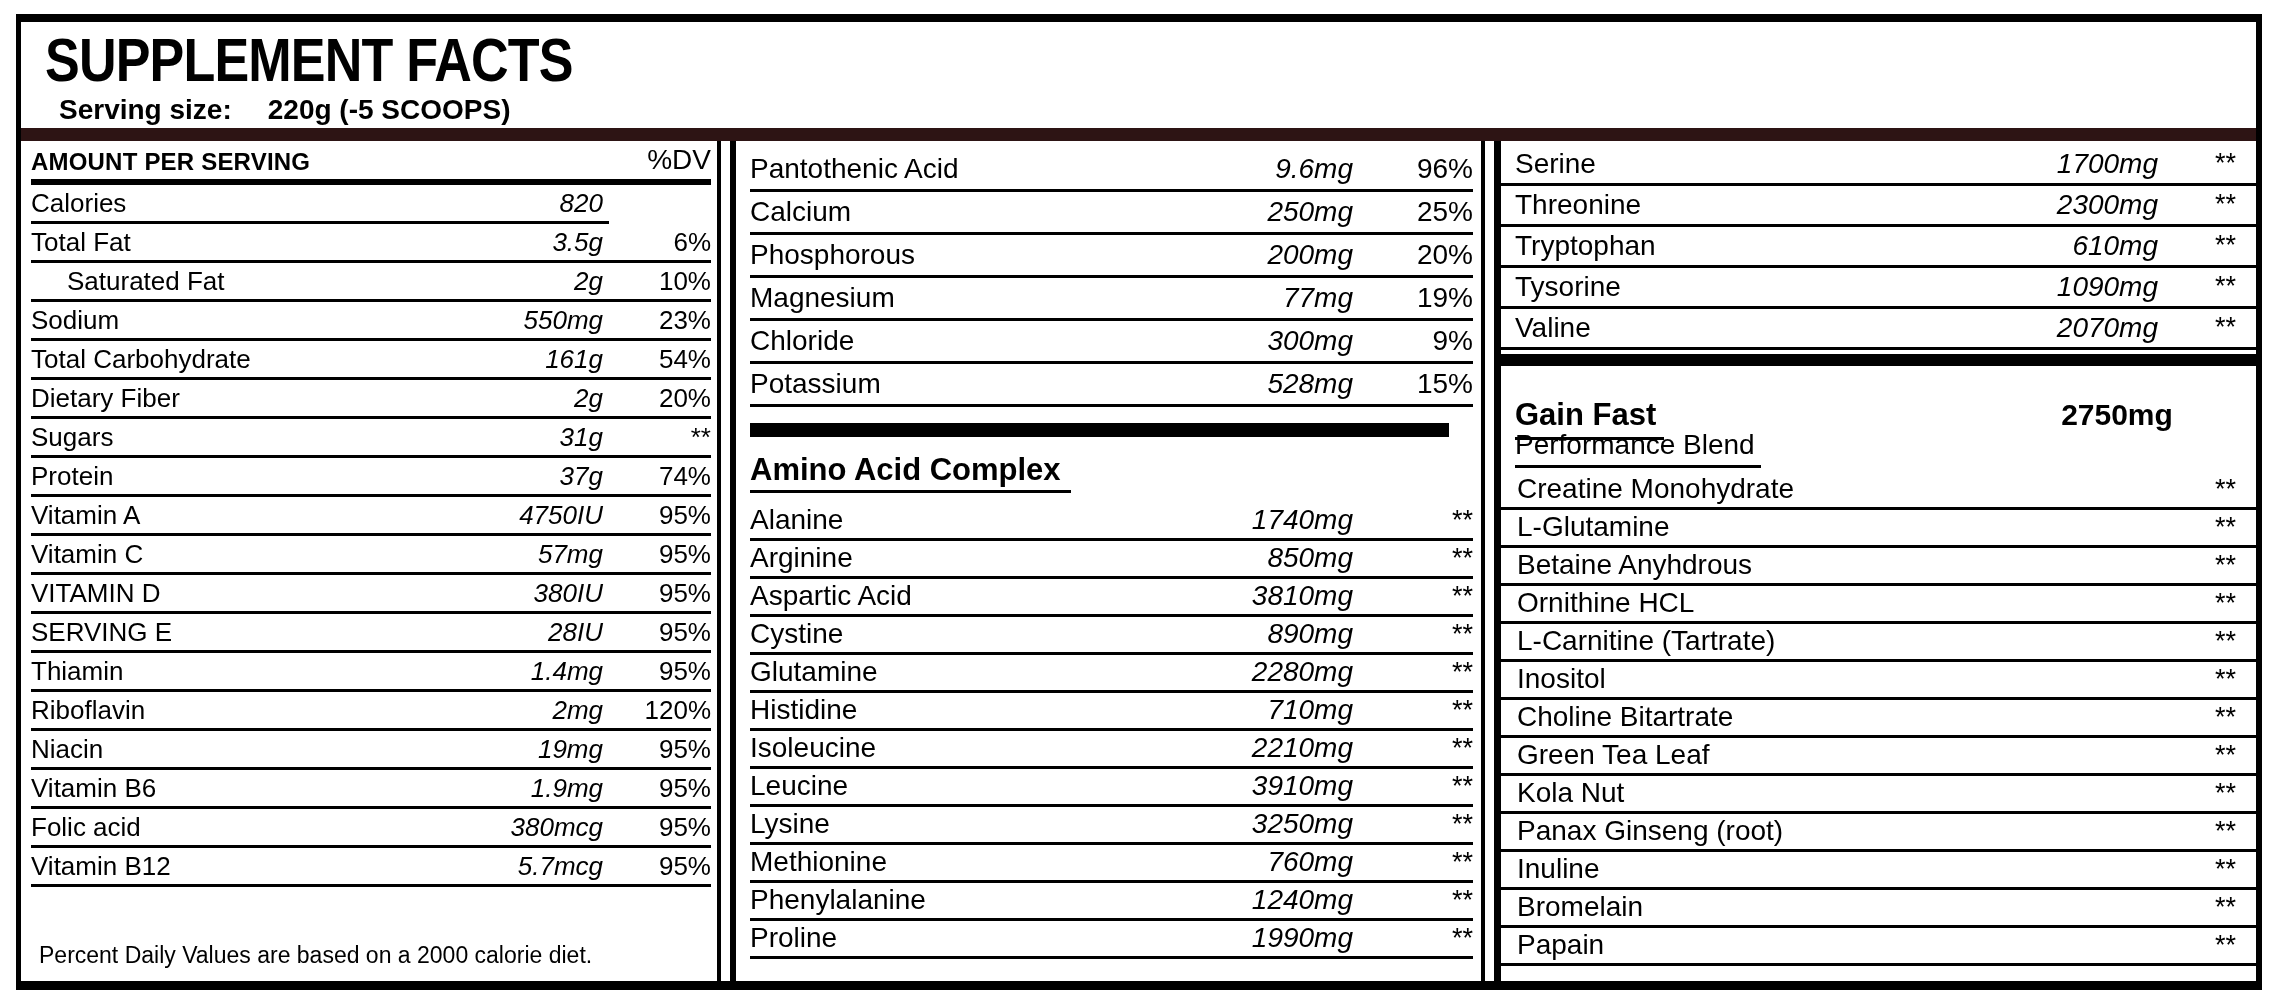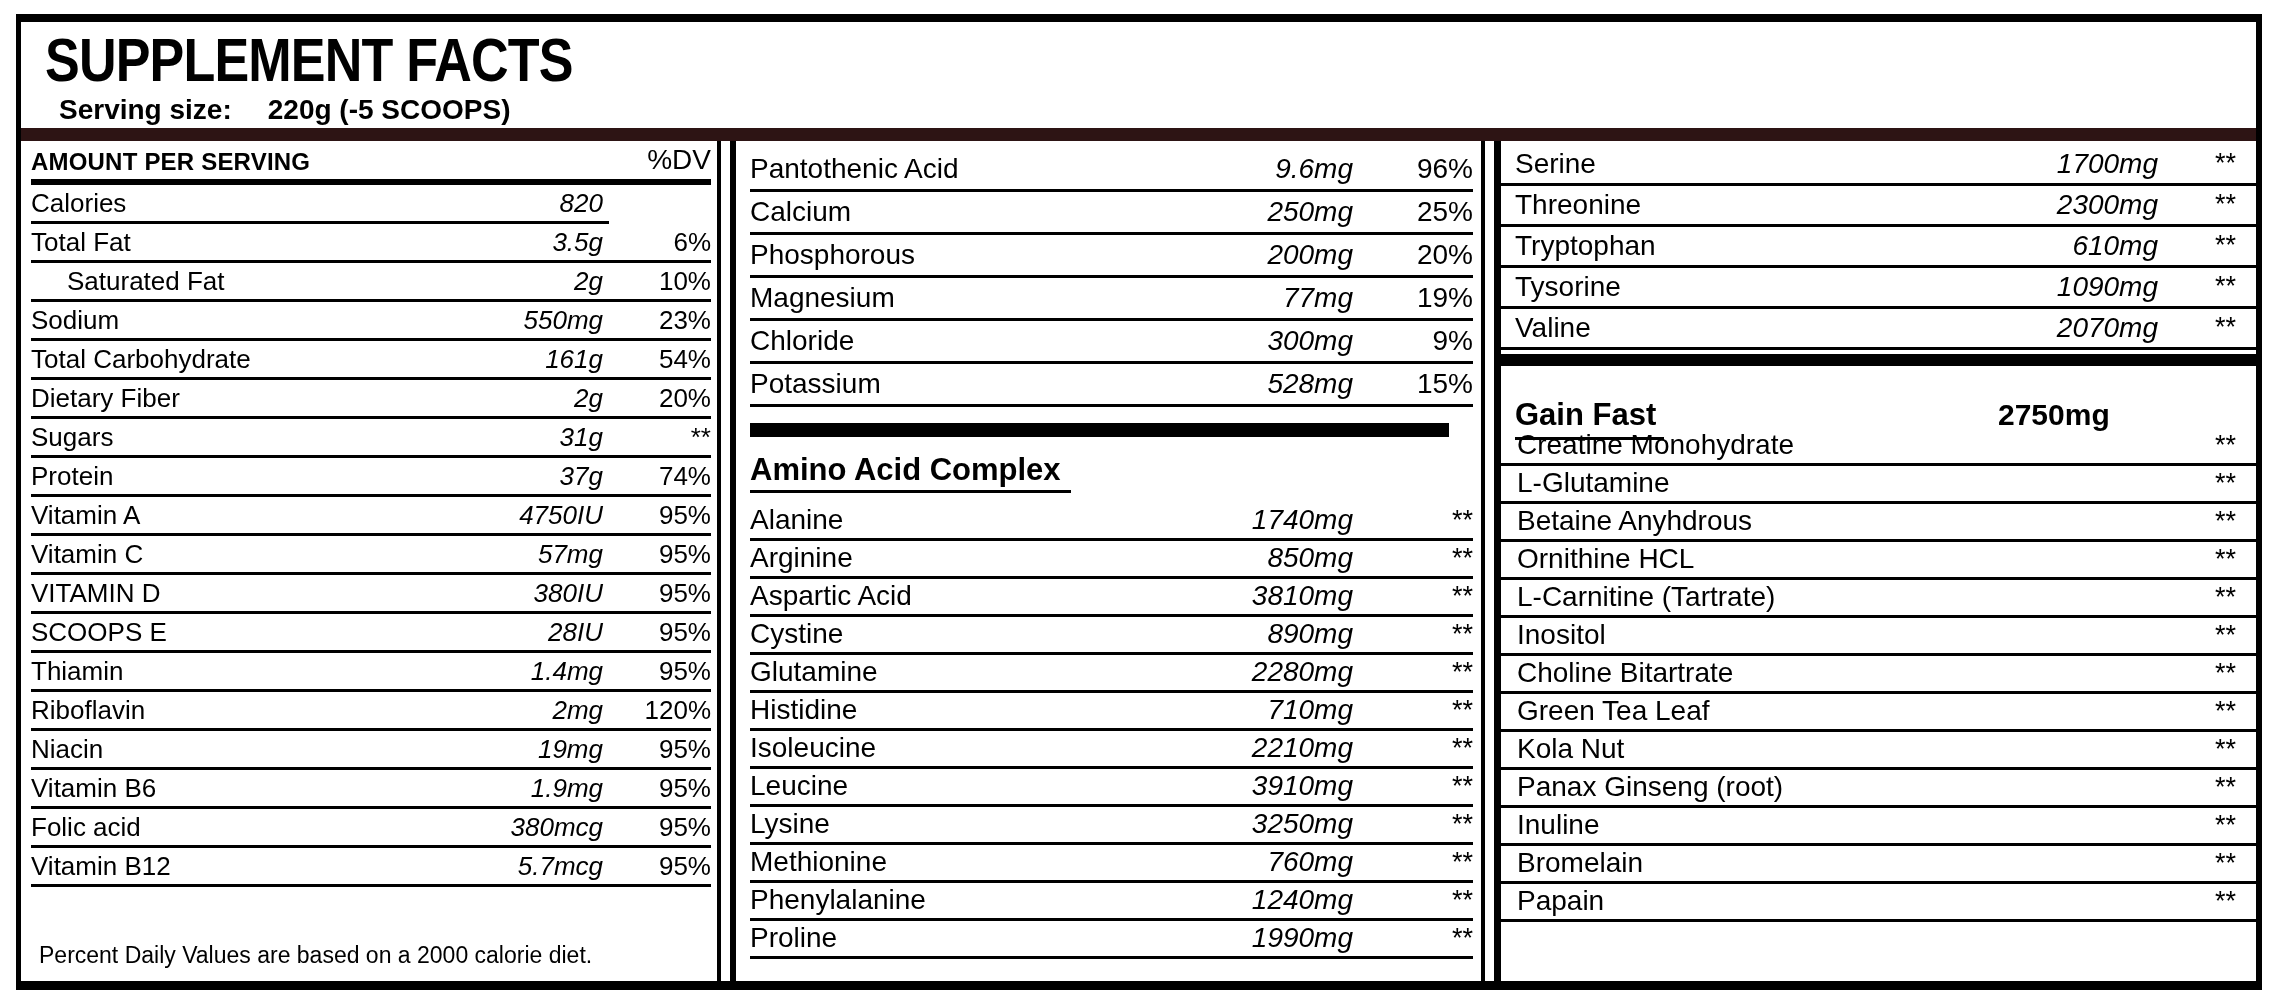--- a/index.html
+++ b/index.html
@@ -71,21 +71,21 @@
   .col3 .row{padding:0 20px 0 14px;}
   .rows-right .row{height:41px;line-height:37px;font-size:28px;}
   .rows-right .amt{width:200px;}
   .rows-right .dv{width:78px;font-size:27px;}
   .sep{height:12px;background:#000;margin:4px 0 10px 0;}
   .gf-row{display:flex;align-items:baseline;padding:2px 20px 0 14px;height:50px;}
   .gf-title{
     flex:1;font-size:31px;font-weight:700;line-height:36px;
   }
   .gf-title span{display:inline-block;border-bottom:3px solid #000;padding:0 8px 4px 0;}
-  .gf-amt{width:238px;text-align:left;font-size:30px;font-weight:700;margin-top:20px;}
+  .gf-amt{width:238px;text-align:center;font-size:30px;font-weight:700;margin-top:20px;}
   .pb{padding:0 20px 2px 14px;height:42px;}
   .pb span{display:inline-block;font-size:28px;border-bottom:3px solid #000;padding:0 6px 3px 0;line-height:34px;}
   .rows-blend .row{height:38px;line-height:34px;font-size:28px;padding-left:16px;}
   .rows-blend .amt{width:0px;}
   .rows-blend .dv{width:110px;font-size:27px;}
 </style>
 </head>
 <body>
 
 <div class="canvas">
@@ -170,21 +170,21 @@
               <span class="dv">95%</span>
             </div>
 
             <div class="row">
               <span class="lbl">VITAMIN D</span>
               <span class="amt">380IU</span>
               <span class="dv">95%</span>
             </div>
 
             <div class="row">
-              <span class="lbl">SCOOPS E</span>
+              <span class="lbl">SERVING E</span>
               <span class="amt">28IU</span>
               <span class="dv">95%</span>
             </div>
 
             <div class="row">
               <span class="lbl">Thiamin</span>
               <span class="amt">1.4mg</span>
               <span class="dv">95%</span>
             </div>
 
@@ -371,20 +371,23 @@
               <span class="lbl">Valine</span>
               <span class="amt">2070mg</span>
               <span class="dv">**</span>
             </div>
           </div>
         <div class="sep"></div>
         <div class="gf-row">
           <span class="gf-title"><span>Gain Fast</span></span>
           <span class="gf-amt">2750mg</span>
         </div>
+        <div class="pb">
+          <span>Performance Blend</span>
+        </div>
         <div class="rows rows-blend">
 
             <div class="row">
               <span class="lbl">Creatine Monohydrate</span>
               <span class="amt"></span>
               <span class="dv">**</span>
             </div>
 
             <div class="row">
               <span class="lbl">L-Glutamine</span>

